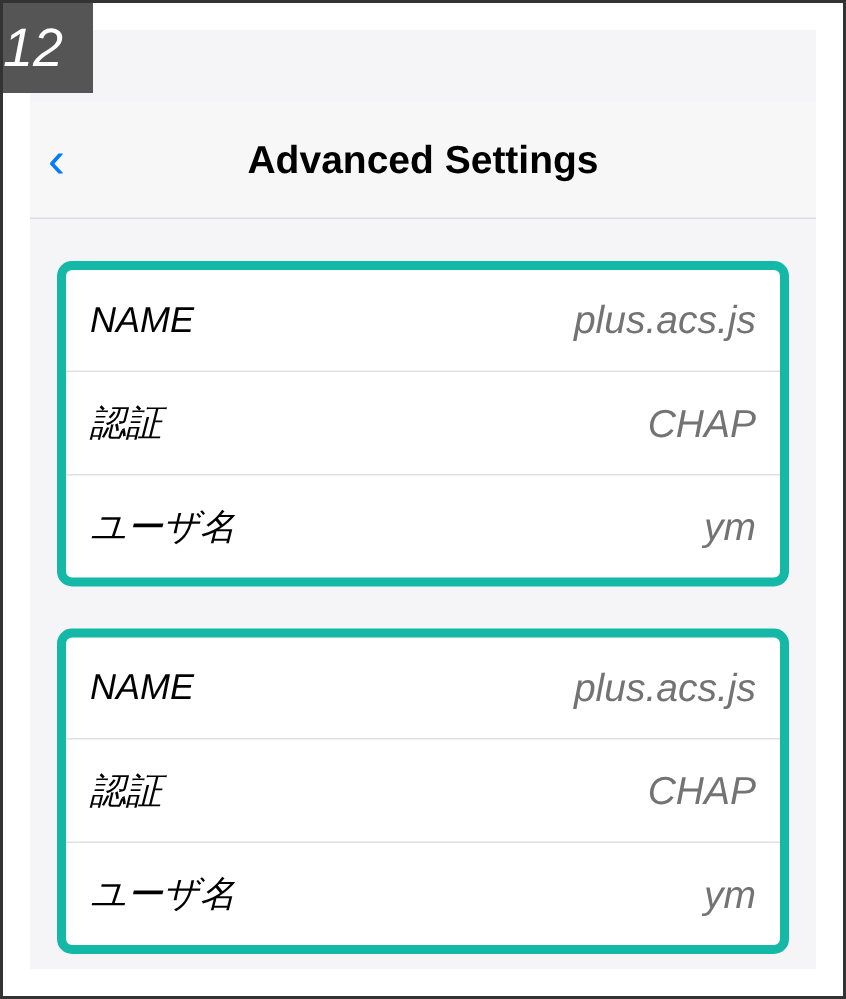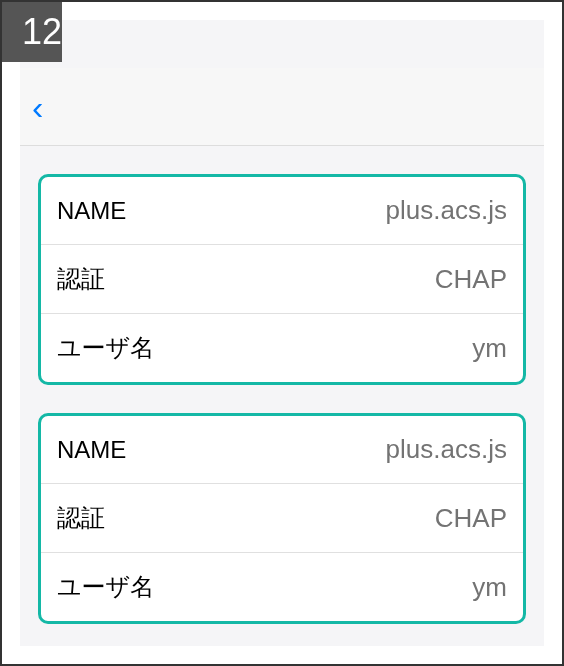--- a/index.html
+++ b/index.html
@@ -20,22 +20,23 @@
       top: 0;
       left: 0;
       width: 60px;
       height: 60px;
       background: #555;
       color: #fff;
       font-size: 36px;
       font-weight: 400;
       display: flex;
       align-items: center;
-      justify-content: flex-end;
+      justify-content: flex-start;
       z-index: 10;
+      font-style: italic;
     }
     .screen {
       margin: 18px;
       margin-top: 18px;
       background: #f5f5f7;
       height: calc(100% - 36px);
       overflow: hidden;
     }
     .nav-bar {
       height: 78px;
@@ -63,24 +64,25 @@
       line-height: 1;
     }
     .nav-title {
       font-size: 26px;
       font-weight: 600;
       color: #000;
       margin: 0 auto;
     }
     .section-container {
       margin: 28px 18px 12px 18px;
-      border: 3px solid #14b8a6;
+      border: 6px solid #14b8a6;
       border-radius: 10px;
       background: #fff;
       overflow: hidden;
+      font-style: italic;
     }
     .row {
       display: flex;
       justify-content: space-between;
       align-items: center;
       padding: 18px 16px;
       border-bottom: 1px solid #e0e0e0;
     }
     .row:last-child {
       border-bottom: none;
@@ -100,20 +102,21 @@
 
 <div class="step-badge">
   <span>12</span>
 </div>
 
 <div class="screen">
   <div class="nav-bar">
     <div class="back-button">
       <span class="back-chevron">‹</span>
     </div>
+    <div class="nav-title">Advanced Settings</div>
   </div>
 
   <div class="section-container">
     <div class="row">
       <span class="row-label">NAME</span>
       <span class="row-value">plus.acs.js</span>
     </div>
     <div class="row">
       <span class="row-label">認証</span>
       <span class="row-value">CHAP</span>

